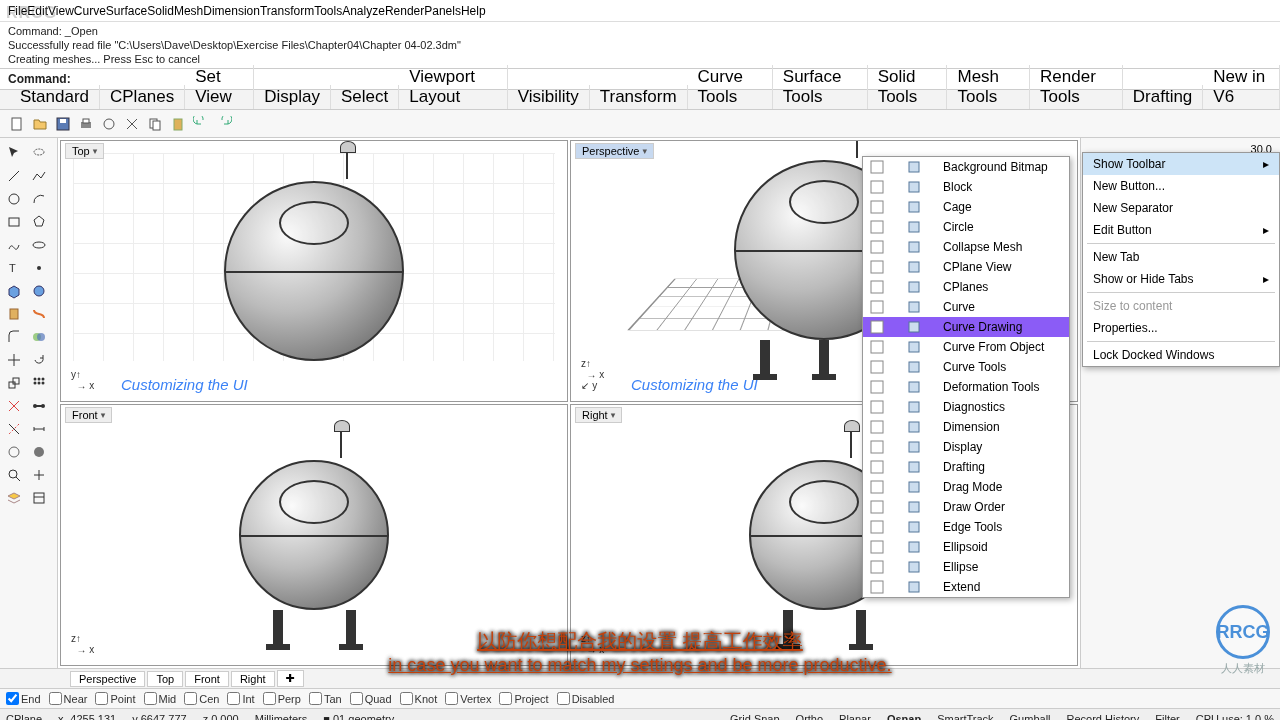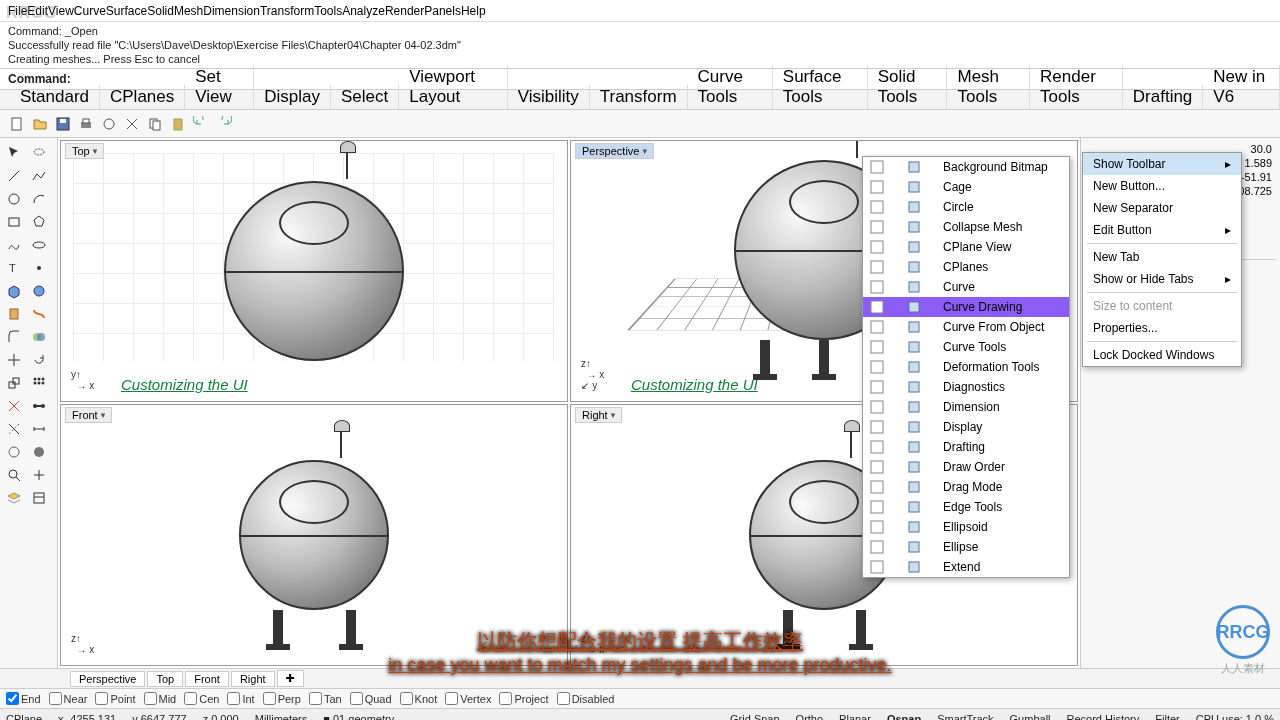--- a/index.html
+++ b/index.html
@@ -15,42 +15,42 @@
 .tbtn svg { width: 16px; height: 16px; }
 .main { display: flex; height: 530px; }
 .lefttools { width: 58px; background: #f7f7f7; border-right: 1px solid #ccc; display: flex; flex-wrap: wrap; align-content: flex-start; padding: 4px 2px; gap: 1px; }
 .ltbtn { width: 24px; height: 22px; display: flex; align-items: center; justify-content: center; border: 1px solid transparent; cursor: default; }
 .ltbtn svg { width: 16px; height: 16px; }
 .viewports { flex: 1; background: #fff; display: grid; grid-template-columns: 1fr 1fr; grid-template-rows: 1fr 1fr; gap: 2px; padding: 2px; position: relative; }
 .vp { background: #fff; border: 1px solid #999; position: relative; overflow: hidden; }
 .vp-label { position: absolute; top: 2px; left: 4px; font-size: 11px; background: #eee; padding: 1px 6px; border: 1px solid #ccc; display: flex; align-items: center; gap: 3px; }
 .vp-label.persp { background: #c7d9f0; }
 .axes { position: absolute; bottom: 10px; left: 10px; font-size: 10px; color: #333; }
-.vp-caption { position: absolute; bottom: 8px; left: 60px; font-size: 15px; font-style: italic; color: #15803d; text-decoration: underline; }
+.vp-caption { position: absolute; bottom: 8px; left: 60px; font-size: 15px; font-style: italic; color: #3b82f6; }
 .model { position: absolute; top: 50%; left: 50%; transform: translate(-50%, -50%); }
 .sphere { width: 180px; height: 180px; border-radius: 50%; background: radial-gradient(circle at 35% 30%, #fafafa 0%, #bbb 45%, #555 100%); border: 2px solid #333; position: relative; }
 .sphere .band { position: absolute; left: 0; right: 0; top: 50%; height: 2px; background: #333; }
 .sphere .hatch { position: absolute; top: 18px; left: 50%; width: 70px; height: 44px; border: 2px solid #333; border-radius: 50%; transform: translateX(-50%); background: rgba(255,255,255,0.15); }
 .legs { position: absolute; bottom: -36px; left: 0; right: 0; display: flex; justify-content: space-around; }
 .leg { width: 10px; height: 34px; background: #333; }
 .leg::after { content: ""; display: block; width: 24px; height: 6px; background: #333; margin-left: -7px; margin-top: 34px; }
 .antenna { position: absolute; top: -34px; left: 68%; width: 2px; height: 30px; background: #333; }
 .antenna::after { content: ""; position: absolute; top: -8px; left: -6px; width: 14px; height: 10px; border: 1px solid #333; border-radius: 50% 50% 0 0; background: #ccc; }
 .vp.persp .ground { position: absolute; bottom: 40px; left: 50%; width: 340px; height: 120px; transform: translateX(-50%) perspective(400px) rotateX(65deg); background-image: linear-gradient(#999 1px, transparent 1px), linear-gradient(90deg, #999 1px, transparent 1px); background-size: 24px 24px; border: 1px solid #888; }
 .rightpanel { width: 200px; background: #f7f7f7; border-left: 1px solid #ccc; font-size: 11px; padding: 4px; overflow: hidden; }
 .rightpanel .row { display: flex; align-items: center; padding: 1px 4px; }
 .rightpanel .val { margin-left: auto; }
 .layerhead { display: flex; border-bottom: 1px solid #ccc; font-size: 10px; padding: 2px 4px; gap: 6px; margin-top: 6px; }
 .layerrow { display: flex; align-items: center; padding: 1px 4px; gap: 6px; font-size: 10px; }
 .swatch { width: 12px; height: 10px; background: #000; border: 1px solid #666; }
 .popup1 { position: absolute; top: 156px; left: 862px; width: 208px; background: #fff; border: 1px solid #999; box-shadow: 2px 2px 6px rgba(0,0,0,0.3); font-size: 12px; max-height: 450px; overflow-y: hidden; }
 .popup1 .prow { display: flex; align-items: center; padding: 2px 6px; gap: 21px; }
 .popup1 .prow.hl { background: #8b5cf6; }
 .popup1 .ico { width: 16px; height: 16px; display: inline-flex; align-items: center; justify-content: center; }
-.popup2 { position: absolute; top: 152px; left: 1082px; width: 160px; background: #fff; border: 1px solid #999; box-shadow: 2px 2px 6px rgba(0,0,0,0.3); font-size: 12px; }
+.popup2 { position: absolute; top: 152px; left: 1082px; width: 198px; background: #fff; border: 1px solid #999; box-shadow: 2px 2px 6px rgba(0,0,0,0.3); font-size: 12px; }
 .popup2 .mrow { display: flex; align-items: center; justify-content: space-between; padding: 4px 10px; }
 .popup2 .mrow.hl { background: #cde4f7; }
 .popup2 .sep { height: 1px; background: #ccc; margin: 2px 4px; }
 .popup2 .mrow.dis { color: #999; }
 .bottomtabs { height: 20px; background: #f3f3f3; display: flex; align-items: center; font-size: 11px; padding-left: 70px; border-top: 1px solid #ccc; gap: 2px; }
 .bottomtabs span { padding: 1px 8px; border: 1px solid #ccc; background: #fff; }
 .osnapbar { height: 20px; background: #f7f7f7; display: flex; align-items: center; font-size: 11px; padding-left: 6px; border-top: 1px solid #ccc; gap: 8px; color: #333; }
 .osnapbar label { display: flex; align-items: center; gap: 2px; }
 .statusbar { height: 20px; background: #efefef; display: flex; align-items: center; font-size: 11px; padding: 0 6px; border-top: 1px solid #ccc; gap: 16px; color: #222; }
 .statusbar .sbi { white-space: nowrap; }
@@ -571,20 +571,33 @@
       <span class="ico">
         <svg viewBox="0 0 14 14" width="14" height="14">
           <rect x="1" y="1" width="12" height="12" fill="#fff" stroke="#888"></rect>
         </svg>
       </span>
       <span class="ico">
         <svg viewBox="0 0 14 14" width="14" height="14">
           <rect x="2" y="2" width="10" height="10" fill="#cde" stroke="#579"></rect>
         </svg>
       </span>
+      <span>Block</span>
+    </div>
+    <div class="prow">
+      <span class="ico">
+        <svg viewBox="0 0 14 14" width="14" height="14">
+          <rect x="1" y="1" width="12" height="12" fill="#fff" stroke="#888"></rect>
+        </svg>
+      </span>
+      <span class="ico">
+        <svg viewBox="0 0 14 14" width="14" height="14">
+          <rect x="2" y="2" width="10" height="10" fill="#cde" stroke="#579"></rect>
+        </svg>
+      </span>
       <span>Cage</span>
     </div>
     <div class="prow">
       <span class="ico">
         <svg viewBox="0 0 14 14" width="14" height="14">
           <rect x="1" y="1" width="12" height="12" fill="#fff" stroke="#888"></rect>
         </svg>
       </span>
       <span class="ico">
         <svg viewBox="0 0 14 14" width="14" height="14">
@@ -753,34 +766,34 @@
       <span class="ico">
         <svg viewBox="0 0 14 14" width="14" height="14">
           <rect x="1" y="1" width="12" height="12" fill="#fff" stroke="#888"></rect>
         </svg>
       </span>
       <span class="ico">
         <svg viewBox="0 0 14 14" width="14" height="14">
           <rect x="2" y="2" width="10" height="10" fill="#cde" stroke="#579"></rect>
         </svg>
       </span>
+      <span>Drag Mode</span>
+    </div>
+    <div class="prow">
+      <span class="ico">
+        <svg viewBox="0 0 14 14" width="14" height="14">
+          <rect x="1" y="1" width="12" height="12" fill="#fff" stroke="#888"></rect>
+        </svg>
+      </span>
+      <span class="ico">
+        <svg viewBox="0 0 14 14" width="14" height="14">
+          <rect x="2" y="2" width="10" height="10" fill="#cde" stroke="#579"></rect>
+        </svg>
+      </span>
       <span>Draw Order</span>
-    </div>
-    <div class="prow">
-      <span class="ico">
-        <svg viewBox="0 0 14 14" width="14" height="14">
-          <rect x="1" y="1" width="12" height="12" fill="#fff" stroke="#888"></rect>
-        </svg>
-      </span>
-      <span class="ico">
-        <svg viewBox="0 0 14 14" width="14" height="14">
-          <rect x="2" y="2" width="10" height="10" fill="#cde" stroke="#579"></rect>
-        </svg>
-      </span>
-      <span>Drag Mode</span>
     </div>
     <div class="prow">
       <span class="ico">
         <svg viewBox="0 0 14 14" width="14" height="14">
           <rect x="1" y="1" width="12" height="12" fill="#fff" stroke="#888"></rect>
         </svg>
       </span>
       <span class="ico">
         <svg viewBox="0 0 14 14" width="14" height="14">
           <rect x="2" y="2" width="10" height="10" fill="#cde" stroke="#579"></rect>

